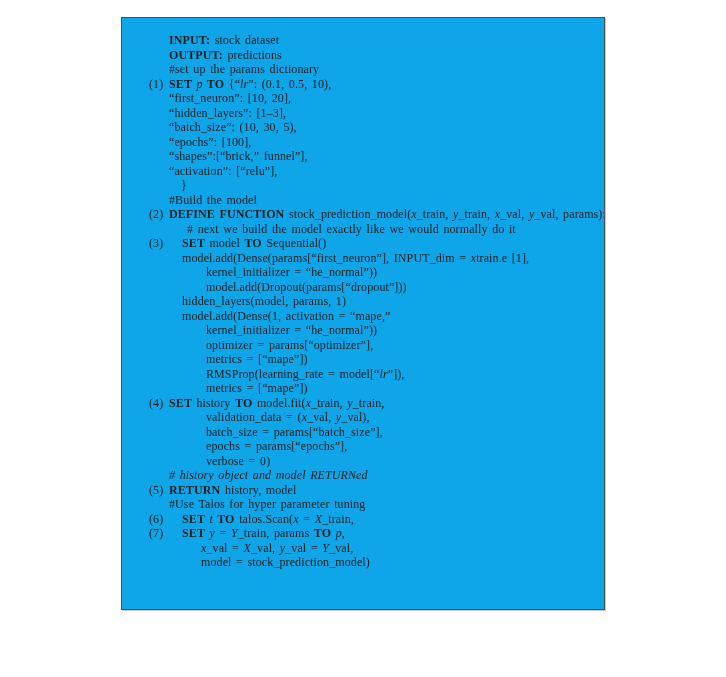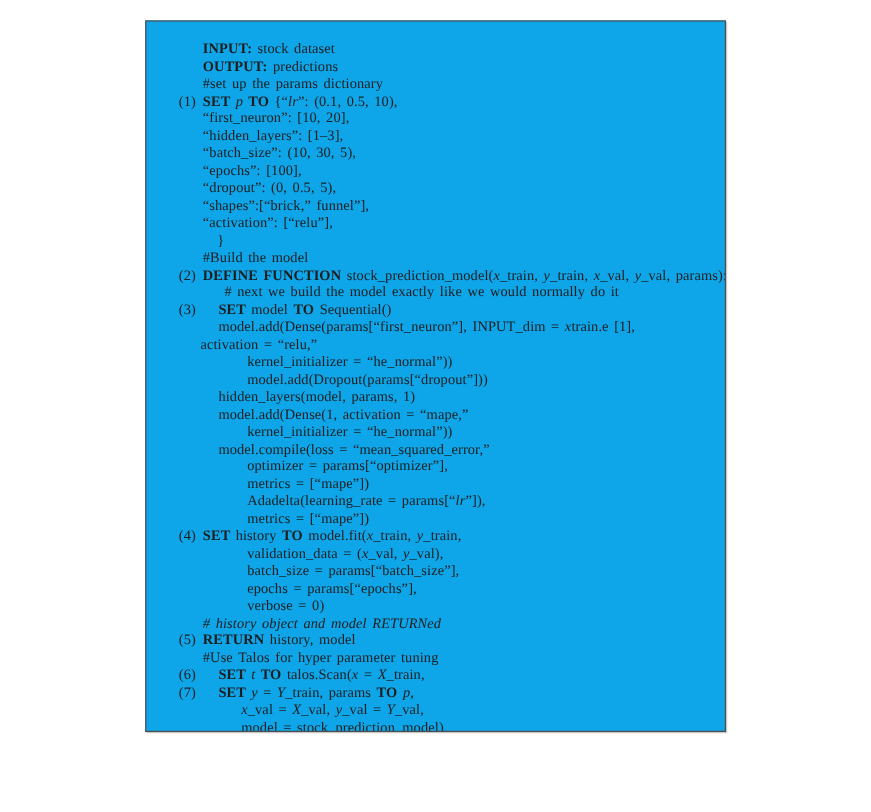--- a/index.html
+++ b/index.html
@@ -61,39 +61,36 @@
 <div class="algo-box">
   <div>
       <div class="line"><span class="num"></span><span class="txt ind-base"><span class="st-b">INPUT:</span><span class="st-r"> stock dataset</span></span></div>
       <div class="line"><span class="num"></span><span class="txt ind-base"><span class="st-b">OUTPUT:</span><span class="st-r"> predictions</span></span></div>
       <div class="line"><span class="num"></span><span class="txt ind-base"><span class="st-r">#set up the params dictionary</span></span></div>
       <div class="line"><span class="num">(1)</span><span class="txt ind-base"><span class="st-b">SET </span><span class="st-i">p</span><span class="st-b"> TO </span><span class="st-r">{“</span><span class="st-i">lr</span><span class="st-r">”: (0.1, 0.5, 10),</span></span></div>
       <div class="line"><span class="num"></span><span class="txt ind-dict"><span class="st-r">“first_neuron”: [10, 20],</span></span></div>
       <div class="line"><span class="num"></span><span class="txt ind-dict"><span class="st-r">“hidden_layers”: [1–3],</span></span></div>
       <div class="line"><span class="num"></span><span class="txt ind-dict"><span class="st-r">“batch_size”: (10, 30, 5),</span></span></div>
       <div class="line"><span class="num"></span><span class="txt ind-dict"><span class="st-r">“epochs”: [100],</span></span></div>
-      <div class="line"><span class="num"></span><span class="txt ind-dict"><span class="st-r">“dropout”: (0, 0.5, 5),</span></span></div>
       <div class="line"><span class="num"></span><span class="txt ind-dict"><span class="st-r">“shapes”:[“brick,” funnel”],</span></span></div>
       <div class="line"><span class="num"></span><span class="txt ind-dict"><span class="st-r">“activation”: [“relu”],</span></span></div>
       <div class="line"><span class="num"></span><span class="txt ind-brace"><span class="st-r">}</span></span></div>
       <div class="line"><span class="num"></span><span class="txt ind-base"><span class="st-r">#Build the model</span></span></div>
       <div class="line"><span class="num">(2)</span><span class="txt ind-base"><span class="st-b">DEFINE FUNCTION </span><span class="st-r">stock_prediction_model(</span><span class="st-i">x</span><span class="st-r">_train, </span><span class="st-i">y</span><span class="st-r">_train, </span><span class="st-i">x</span><span class="st-r">_val, </span><span class="st-i">y</span><span class="st-r">_val, params):</span></span></div>
       <div class="line"><span class="num"></span><span class="txt ind-cmt"><span class="st-r"># next we build the model exactly like we would normally do it</span></span></div>
       <div class="line"><span class="num">(3)</span><span class="txt ind-stmt"><span class="st-b">SET </span><span class="st-r">model </span><span class="st-b">TO </span><span class="st-r">Sequential()</span></span></div>
       <div class="line"><span class="num"></span><span class="txt ind-stmt"><span class="st-r">model.add(Dense(params[“first_neuron”], INPUT_dim = </span><span class="st-i">x</span><span class="st-r">train.e [1],</span></span></div>
-      <div class="line"><span class="num"></span><span class="txt ind-out"><span class="st-r">activation = “relu,”</span></span></div>
       <div class="line"><span class="num"></span><span class="txt ind-sub"><span class="st-r">kernel_initializer = “he_normal”))</span></span></div>
       <div class="line"><span class="num"></span><span class="txt ind-sub"><span class="st-r">model.add(Dropout(params[“dropout”]))</span></span></div>
       <div class="line"><span class="num"></span><span class="txt ind-stmt"><span class="st-r">hidden_layers(model, params, 1)</span></span></div>
       <div class="line"><span class="num"></span><span class="txt ind-stmt"><span class="st-r">model.add(Dense(1, activation = “mape,”</span></span></div>
       <div class="line"><span class="num"></span><span class="txt ind-sub"><span class="st-r">kernel_initializer = “he_normal”))</span></span></div>
-      <div class="line"><span class="num"></span><span class="txt ind-stmt"><span class="st-r">model.compile(loss = “mean_squared_error,”</span></span></div>
       <div class="line"><span class="num"></span><span class="txt ind-sub"><span class="st-r">optimizer = params[“optimizer”],</span></span></div>
       <div class="line"><span class="num"></span><span class="txt ind-sub"><span class="st-r">metrics = [“mape”])</span></span></div>
-      <div class="line"><span class="num"></span><span class="txt ind-sub"><span class="st-r">Adadelta(learning_rate = params[“</span><span class="st-i">lr</span><span class="st-r">”]),</span></span></div>
+      <div class="line"><span class="num"></span><span class="txt ind-sub"><span class="st-r">RMSProp(learning_rate = model[“</span><span class="st-i">lr</span><span class="st-r">”]),</span></span></div>
       <div class="line"><span class="num"></span><span class="txt ind-sub"><span class="st-r">metrics = [“mape”])</span></span></div>
       <div class="line"><span class="num">(4)</span><span class="txt ind-base"><span class="st-b">SET </span><span class="st-r">history </span><span class="st-b">TO </span><span class="st-r">model.fit(</span><span class="st-i">x</span><span class="st-r">_train, </span><span class="st-i">y</span><span class="st-r">_train,</span></span></div>
       <div class="line"><span class="num"></span><span class="txt ind-sub"><span class="st-r">validation_data = (</span><span class="st-i">x</span><span class="st-r">_val, </span><span class="st-i">y</span><span class="st-r">_val),</span></span></div>
       <div class="line"><span class="num"></span><span class="txt ind-sub"><span class="st-r">batch_size = params[“batch_size”],</span></span></div>
       <div class="line"><span class="num"></span><span class="txt ind-sub"><span class="st-r">epochs = params[“epochs”],</span></span></div>
       <div class="line"><span class="num"></span><span class="txt ind-sub"><span class="st-r">verbose = 0)</span></span></div>
       <div class="line"><span class="num"></span><span class="txt ind-base"><span class="st-i"># history object and model RETURNed</span></span></div>
       <div class="line"><span class="num">(5)</span><span class="txt ind-base"><span class="st-b">RETURN </span><span class="st-r">history, model</span></span></div>
       <div class="line"><span class="num"></span><span class="txt ind-base"><span class="st-r">#Use Talos for hyper parameter tuning</span></span></div>
       <div class="line"><span class="num">(6)</span><span class="txt ind-stmt"><span class="st-b">SET </span><span class="st-i">t</span><span class="st-b"> TO </span><span class="st-r">talos.Scan(</span><span class="st-i">x</span><span class="st-r"> = </span><span class="st-i">X</span><span class="st-r">_train,</span></span></div>

